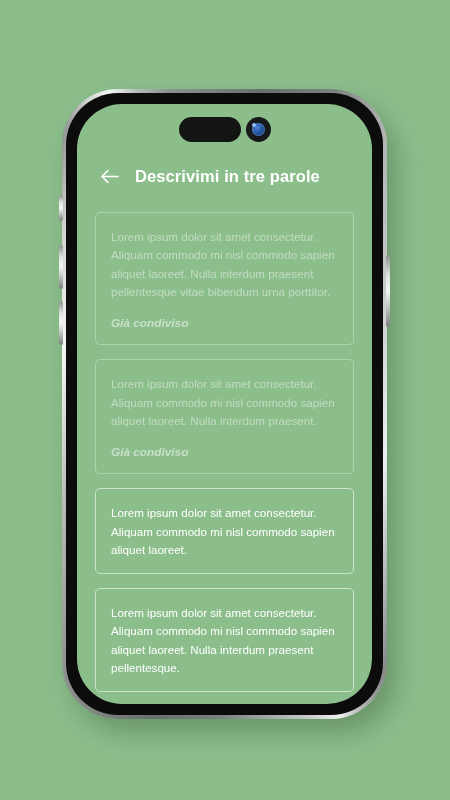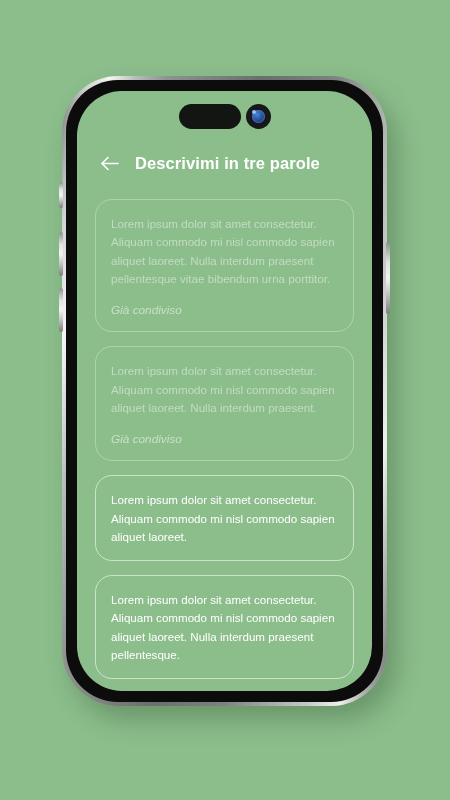--- a/index.html
+++ b/index.html
@@ -13,21 +13,21 @@
   body {
     background: #8cbe8c;
     font-family: "Liberation Sans", sans-serif;
     position: relative;
   }
 
   
   .phone-wrap {
     position: absolute;
     left: 62px;
-    top: 76px;
+    top: 89px;
     width: 325px;
     height: 630px;
   }
 
   
   .phone-frame {
     position: absolute;
     inset: 0;
     border-radius: 56px;
     background: linear-gradient(100deg,
@@ -146,21 +146,21 @@
 
   .card-list {
     margin-top: 12px;
     display: flex;
     flex-direction: column;
     gap: 14px;
   }
 
   .card {
     border: 1px solid rgba(255,255,255,0.55);
-    border-radius: 17px;
+    border-radius: 5px;
     padding: 15px 15px 14px 15px;
   }
   .card.muted {
     border-color: rgba(255,255,255,0.30);
   }
 
   .card-body {
     font-size: 11.6px;
     line-height: 1.58;
     color: #ffffff;
@@ -175,21 +175,21 @@
     margin-top: 15px;
     font-size: 11.8px;
     font-style: italic;
     font-weight: 700;
     color: #ffffff;
     cursor: pointer;
     white-space: nowrap;
   }
   .card.muted .card-action {
     color: rgba(255,255,255,0.52);
-    font-weight: 400;
+    font-weight: 700;
     cursor: default;
   }
   .arrow-glyph {
     font-style: normal;
     font-weight: 400;
     margin-left: 5px;
     font-size: 13px;
   }
 </style>
 </head>

